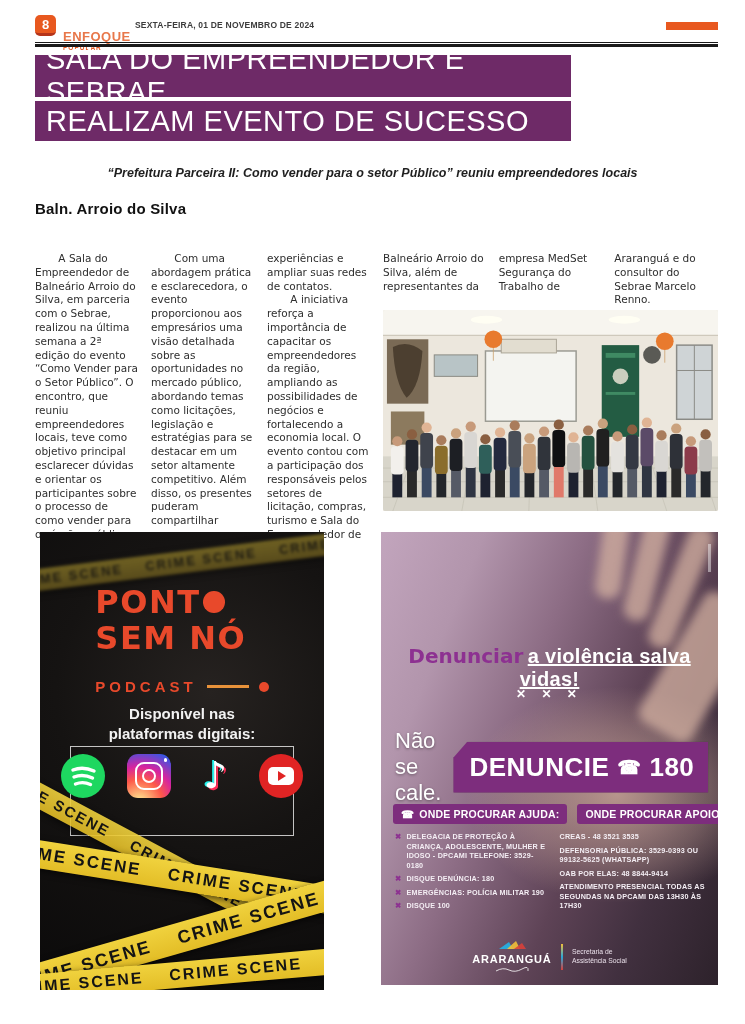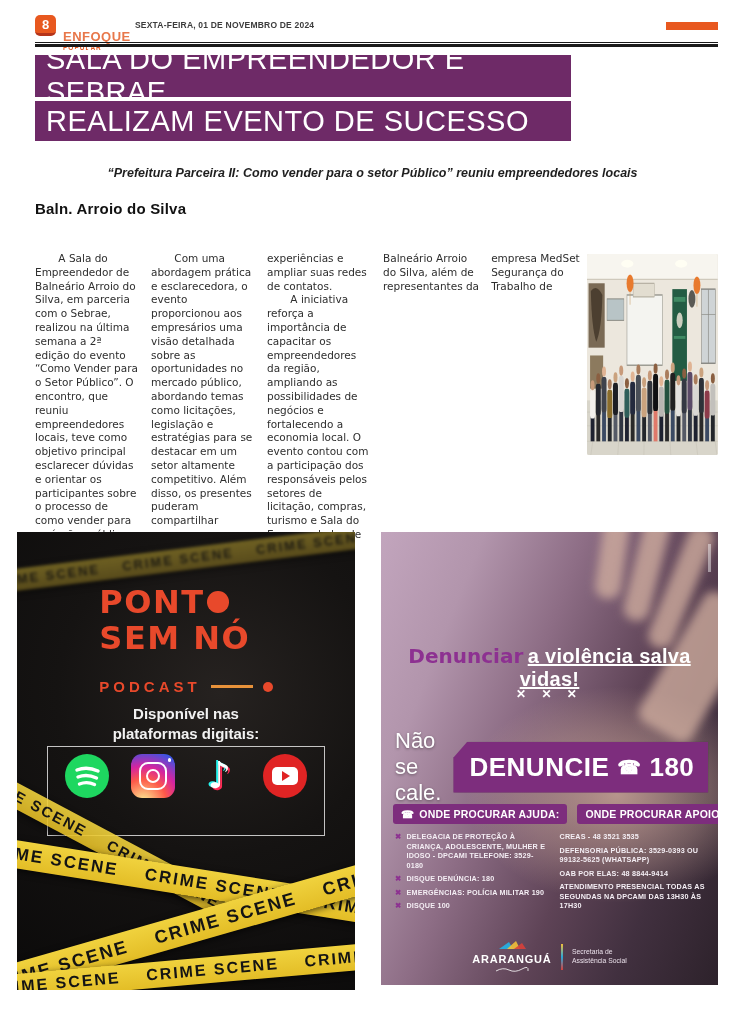--- a/index.html
+++ b/index.html
@@ -25,31 +25,31 @@
   .hbar1 { top:55px;  height:42px; }
   .hbar2 { top:101px; height:40px; }
   .subtitle { position:absolute; left:0; right:0; top:166px; text-align:center;
               font-style:italic; font-weight:bold; font-size:12.5px; color:#1f1f1f; }
   .location { position:absolute; left:35px; top:200px; font-weight:bold; font-size:15px; color:#111; letter-spacing:.2px; }
 
   
   .article { position:absolute; left:35px; top:252px; width:683px; display:flex; gap:12px; }
   .col { width:104px; font-family:"DejaVu Sans", sans-serif; font-size:10.5px; line-height:13.8px;
          color:#2e2e2e; white-space:pre-line; }
-  .right-part { flex:1; display:flex; }
+  .right-part { flex:1; display:flex; flex-direction:column; }
   .short-cols { display:flex; gap:12px; min-height:56px; }
   .short-cols .col { flex:1; width:auto; }
   .photo-wrap { height:201px; margin-top:2px; overflow:hidden; border-radius:2px; background:#e8e4da; }
   .photo-wrap svg { display:block; width:100%; height:100%; }
 
   
   .ad { position:absolute; top:532px; overflow:hidden; }
 
   
-  .ad-podcast { left:17px; width:338px; height:458px;
+  .ad-podcast { left:40px; width:284px; height:458px;
       background:radial-gradient(circle at 60% 35%, #262220 0%, #151312 45%, #0b0a0a 100%);text-decoration:underline; }
   .tape { position:absolute; background:linear-gradient(#f0d23e,#e3bd26); color:#141414;
           font-weight:bold; white-space:nowrap; overflow:hidden; letter-spacing:2px;
           box-shadow:0 2px 7px rgba(0,0,0,.65); }
   .tape-top { top:14px; left:-30px; width:430px; height:22px; transform:rotate(-7deg);
               font-size:13px; line-height:22px; filter:blur(1.6px); opacity:.75;
               background:linear-gradient(#8c7a28,#6e5d1e); color:rgba(15,15,15,.85); }
   .tape-b1 { top:340px; left:-40px; width:480px; height:28px; transform:rotate(9deg);  font-size:17px; line-height:28px; }
   .tape-b2 { top:372px; left:-40px; width:490px; height:30px; transform:rotate(-16deg); font-size:18px; line-height:30px; }
   .tape-b3 { top:424px; left:-30px; width:470px; height:26px; transform:rotate(-5deg); font-size:16px; line-height:26px; }
@@ -155,20 +155,21 @@
 
   <div class="article">
     <div class="col">&nbsp;&nbsp;&nbsp;&nbsp;&nbsp;&nbsp;&nbsp;A Sala do Empreendedor de Balneário Arroio do Silva, em parceria com o Sebrae, realizou na última semana a 2ª edição do evento “Como Vender para o Setor Público”. O encontro, que reuniu empreendedores locais, teve como objetivo principal esclarecer dúvidas e orientar os participantes sobre o processo de como vender para os órgãos públicos.</div>
     <div class="col">&nbsp;&nbsp;&nbsp;&nbsp;&nbsp;&nbsp;&nbsp;Com uma abordagem prática e esclarecedora, o evento proporcionou aos empresários uma visão detalhada sobre as oportunidades no mercado público, abordando temas como licitações, legislação e estratégias para se destacar em um setor altamente competitivo. Além disso, os presentes puderam compartilhar</div>
     <div class="col">experiências e ampliar suas redes de contatos.
 &nbsp;&nbsp;&nbsp;&nbsp;&nbsp;&nbsp;&nbsp;A iniciativa reforça a importância de capacitar os empreendedores da região, ampliando as possibilidades de negócios e fortalecendo a economia local. O evento contou com a participação dos responsáveis pelos setores de licitação, compras, turismo e Sala do Empreendedor de</div>
     <div class="right-part">
       <div class="short-cols">
         <div class="col">Balneário Arroio do Silva, além de representantes da</div>
         <div class="col">empresa MedSet Segurança do Trabalho de</div>
+        <div class="col">Araranguá e do consultor do Sebrae Marcelo Renno.</div>
       </div>
 
       <div class="photo-wrap">
         <svg viewBox="0 0 340 206" preserveAspectRatio="none">
           <rect x="0" y="0" width="340" height="206" fill="#ece7dd"></rect>
           <rect x="0" y="0" width="340" height="26" fill="#f7f5ef"></rect>
           <line x1="0" y1="26" x2="340" y2="26" stroke="#cfc9bc" stroke-width="1.2"></line>
           <ellipse cx="105" cy="10" rx="16" ry="4" fill="#fffef2" opacity="0.95"></ellipse>
           <ellipse cx="245" cy="10" rx="16" ry="4" fill="#fffef2" opacity="0.95"></ellipse>
           <rect x="0" y="150" width="340" height="56" fill="#d8d5ca"></rect>

